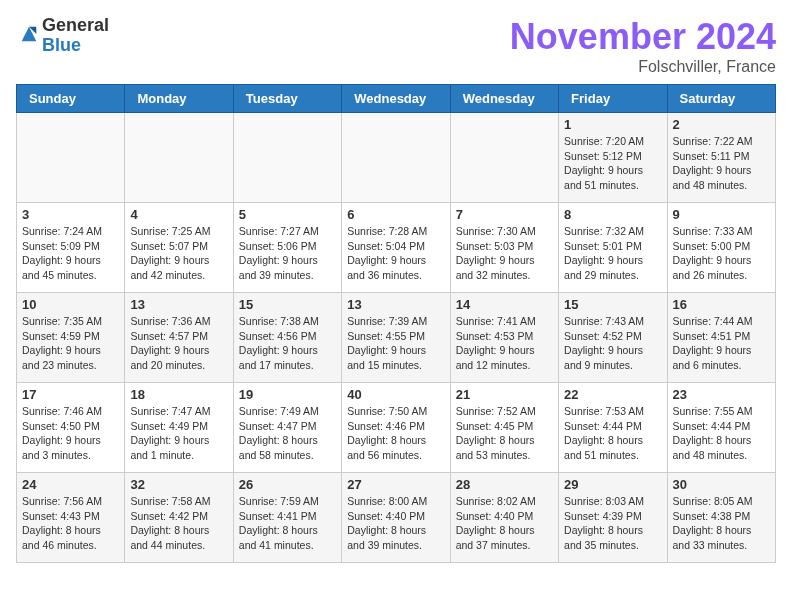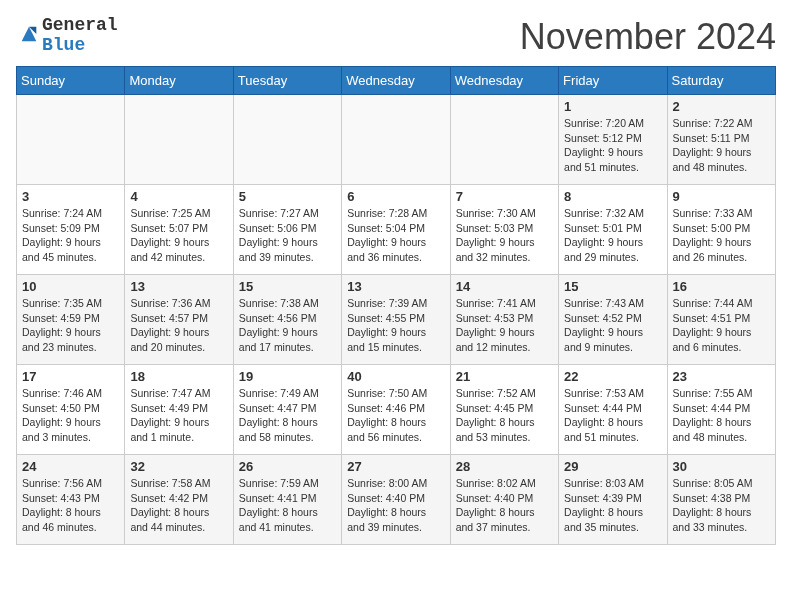--- a/index.html
+++ b/index.html
@@ -18,52 +18,51 @@
     }
     .logo {
       display: flex;
       align-items: center;
       gap: 2px;
     }
     .logo-text {
       font-size: 18px;
       font-weight: bold;
       line-height: 1.1;
-      font-family: Liberation Mono, monospace;
     }
     .logo-general { color: #333; }
     .logo-blue { color: #2a7abf; }
     .logo-icon {
       width: 22px;
       height: 22px;
       margin-left: 2px;
     }
     .title-block {
       text-align: right;
     }
     .month-title {
       font-size: 36px;
-      font-weight: 400;
-      color: #404040;
+      font-weight: 700;
+      color: #8b5cf6;
     }
     .location {
       font-size: 16px;
       color: #555;
     }
     .calendar {
       width: 100%;
       border-collapse: collapse;
       table-layout: fixed;
     }
     .calendar thead tr th {
       background: #2a7abf;
       color: #fff;
       font-size: 13px;
-      font-weight: normal;
-      padding: 6px 4px;
+      font-weight: bold;
+      padding: 6px 12px;
       text-align: left;
       border: 1px solid #1a5a9a;
     }
     .calendar tbody tr td {
       border: 1px solid #ccc;
       vertical-align: top;
       padding: 4px 5px;
       height: 90px;
       background: #fff;
       font-size: 11px;
@@ -103,20 +102,21 @@
     </div>
     <div>
       <div class="logo-text">
         <span class="logo-general">General</span><br>
         <span class="logo-blue">Blue</span>
       </div>
     </div>
   </div>
   <div class="title-block">
     <div class="month-title">November 2024</div>
+    <div class="location">Folschviller, France</div>
   </div>
 </div>
 
 <table class="calendar">
   <thead>
     <tr>
     <th>Sunday</th>
         <th>Monday</th>
         <th>Tuesday</th>
         <th>Wednesday</th>

